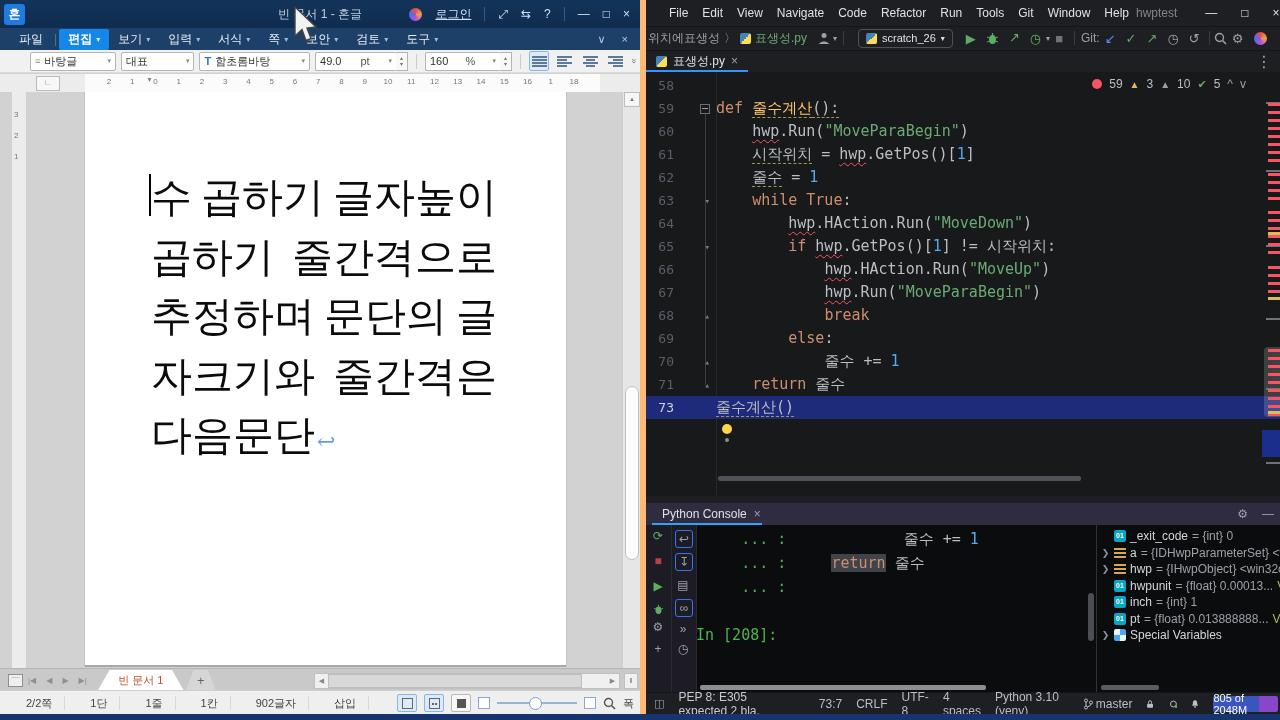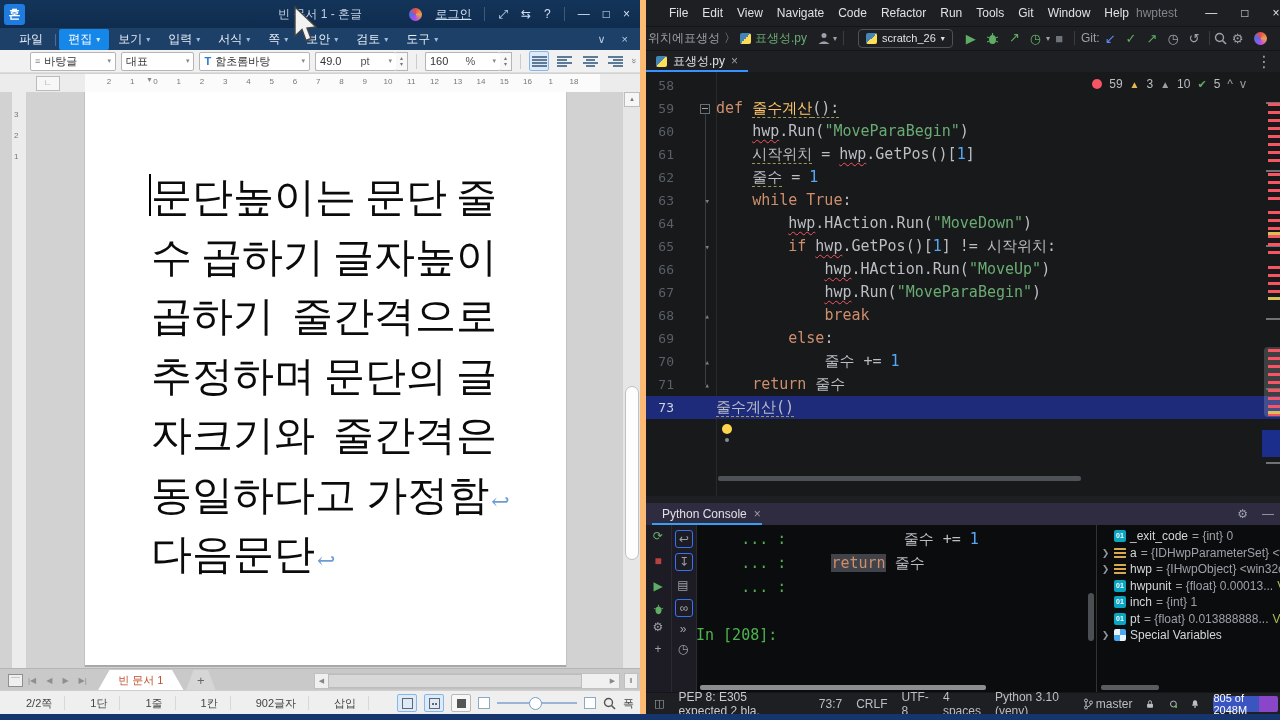--- a/index.html
+++ b/index.html
@@ -9,21 +9,21 @@
   #hwp{left:0;top:0;width:640px;height:714px;background:#d2d2d2;}
   .hwp-title{left:0;top:0;width:640px;height:28px;background:linear-gradient(#133459,#0f2c4e);display:flex;align-items:center;}
   .hwp-logo{width:21px;height:21px;margin-left:4px;background:#1f7be0;border-radius:3px;color:#fff;font-size:12px;font-weight:bold;display:flex;align-items:center;justify-content:center;}
   .hwp-titletext{position:absolute;left:0;right:0;text-align:center;color:#c2d0e4;font-size:12px;pointer-events:none;}
   .hwp-title-right{margin-left:auto;display:flex;align-items:center;gap:13px;padding-right:10px;color:#cfe0f5;font-size:12px;z-index:2;}
   .sphere{width:13px;height:13px;border-radius:50%;background:conic-gradient(#e84d4d,#e8a24d,#b44de8,#4d6fe8,#e84d4d);display:inline-block;}
   .tdiv{width:1px;height:14px;background:#3a5a80;}
   .winbtn{font-size:12px;color:#cfe0f5;}
   .hwp-menu{left:0;top:28px;width:640px;height:22px;background:#1c4068;display:flex;align-items:center;color:#e8eef7;font-size:12px;padding-left:10px;box-sizing:border-box;}
   .hmenu-item{padding:2px 9px;display:flex;align-items:center;gap:4px;border-radius:2px;white-space:nowrap;}
-  .hmenu-item.active{background:#1587e8;color:#fff;font-weight:normal;}
+  .hmenu-item.active{background:#1587e8;color:#fff;font-weight:bold;}
   .hmenu-item .harrow{font-size:8px;color:#9fb8d8;}
   .hmenu-item.active .harrow{color:#dceaf8;}
   .hmenu-div{color:#51719a;margin:0 2px;}
   .hwp-menu-right{margin-left:auto;display:flex;gap:16px;padding-right:12px;color:#b9cbe2;font-size:11px;}
   .hwp-toolbar{left:0;top:50px;width:640px;height:23px;background:#f1f1f1;border-bottom:1px solid #dcdcdc;display:flex;align-items:center;padding-left:30px;box-sizing:border-box;gap:5px;}
   .combo{height:17px;background:#fff;border:1px solid #b5b5b5;display:flex;align-items:center;font-size:11px;color:#333;padding:0 4px;gap:4px;border-radius:2px;}
   .combo .ar{color:#888;font-size:7px;margin-left:auto;}
   .cicon{color:#8a8a8a;font-size:9px;}
   .ticon{color:#2878d8;font-weight:bold;font-size:11px;}
   .spin{width:11px;height:17px;border:1px solid #b5b5b5;border-left:none;display:flex;flex-direction:column;align-items:center;justify-content:center;font-size:6px;color:#777;background:#f8f8f8;line-height:6px;}
@@ -299,26 +299,24 @@
       <div class="vruler">
         <div>
             <span class="vnum" style="top: 18px;">3</span>
             <span class="vnum" style="top: 39px;">2</span>
             <span class="vnum" style="top: 60px;">1</span>
           </div>
       </div>
       <div class="page">
         <div class="caret"></div>
         <div class="doctext">
-            <div class="docline just"><span class="w">문단높이는</span><span class="w">문단</span><span class="w">줄</span></div>
             <div class="docline just"><span class="w">수</span><span class="w">곱하기</span><span class="w">글자높이</span></div>
             <div class="docline just"><span class="w">곱하기</span><span class="w">줄간격으로</span></div>
             <div class="docline just"><span class="w">추정하며</span><span class="w">문단의</span><span class="w">글</span></div>
             <div class="docline just"><span class="w">자크기와</span><span class="w">줄간격은</span></div>
-            <div class="docline"><span>동일하다고 가정함</span><span class="pmark">↩</span></div>
             <div class="docline"><span>다음문단</span><span class="pmark">↩</span></div>
           </div>
       </div>
       <div class="vscroll">
         <div class="vs-btn" style="top:0;">▴</div>
         <div class="vs-thumb"></div>
       </div>
     </div>
 
     <div class="abs hwp-tabbar">

